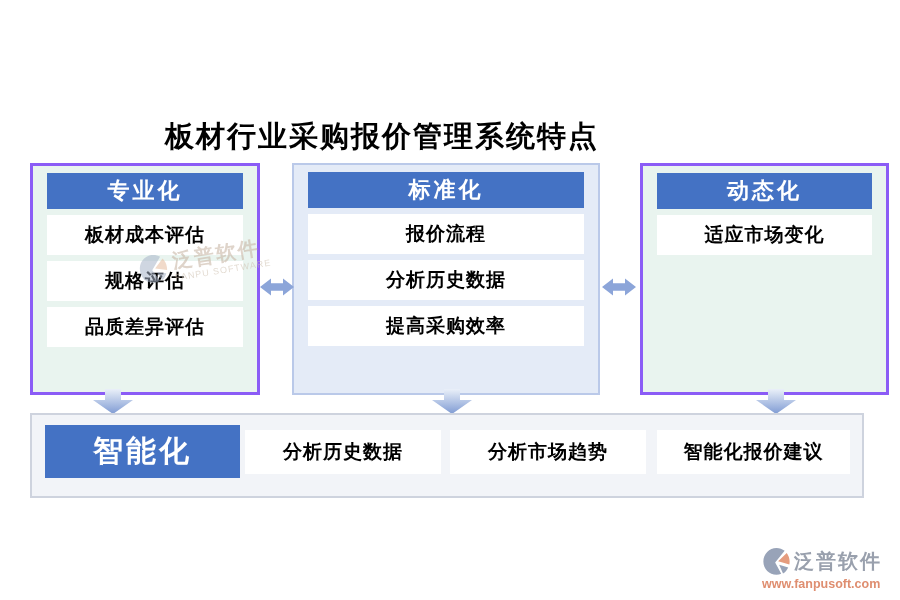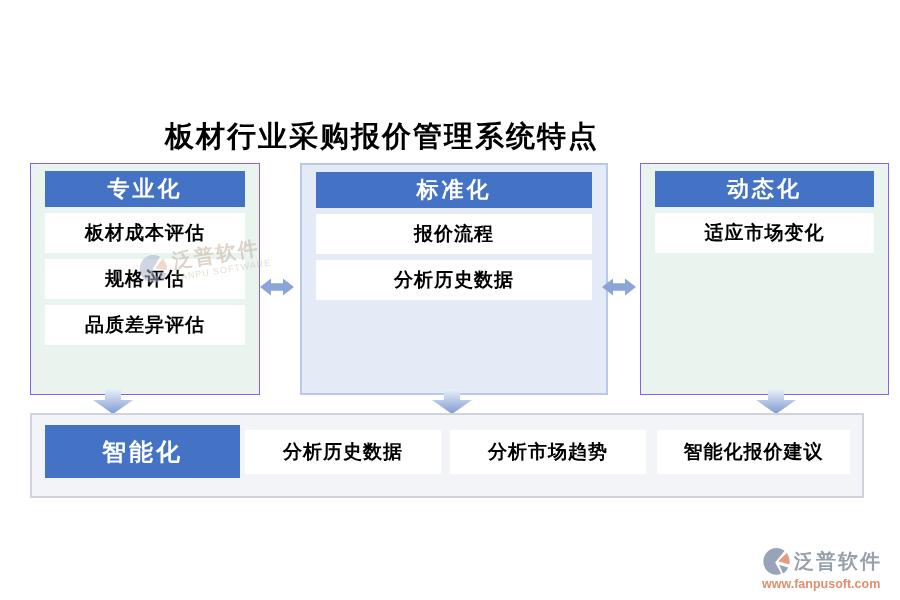--- a/index.html
+++ b/index.html
@@ -8,24 +8,24 @@
     font-family:"Liberation Serif","DejaVu Serif",serif;
   }
   .title{
     position:absolute;top:92px;left:0;width:764px;text-align:center;
     font-size:29px;font-weight:bold;color:#000;letter-spacing:2px;margin-top:25px;
   }
   .panel{
     position:absolute;top:163px;height:232px;box-sizing:border-box;
     display:flex;flex-direction:column;padding:7px 14px;
   }
-  .panel.mint{background:#e9f4ef;border:1px solid #8b5cf6;text-align:right;}
+  .panel.mint{background:#e9f4ef;border:3px solid #8b5cf6;text-align:right;}
   .panel.lavender{background:#e4ebf7;border:2px solid #bac9e9;}
   .p1{left:30px;width:230px;}
-  .p2{left:300px;width:308px;}
+  .p2{left:292px;width:308px;}
   .p3{left:640px;width:249px;}
   .panel-header{
     height:36px;flex:none;background:#4472c4;color:#ffffff;
     font-size:22px;font-weight:bold;letter-spacing:3px;
     display:flex;align-items:center;justify-content:center;
   }
   .panel-item{
     height:40px;flex:none;margin-top:6px;background:#ffffff;color:#000;
     font-size:19px;font-weight:bold;letter-spacing:1px;
     display:flex;align-items:center;justify-content:center;
@@ -34,21 +34,21 @@
   .h-arrow.a1{left:260px;}
   .h-arrow.a2{left:602px;}
   .down-arrow{position:absolute;top:389px;width:40px;height:25px;}
   .d1{left:93px;} .d2{left:432px;} .d3{left:756px;}
   .bottom-panel{
     position:absolute;left:30px;top:413px;width:834px;height:85px;
     box-sizing:border-box;background:#f2f4f8;border:2px solid #ced3de;
   }
   .bp-header{
     position:absolute;left:13px;top:10px;width:195px;height:53px;
-    background:#4472c4;color:#fff;font-size:24px;font-weight:bold;letter-spacing:3px;
+    background:#4472c4;color:#fff;font-size:30px;font-weight:bold;letter-spacing:3px;
     display:flex;align-items:center;justify-content:center;
   }
   .bp-item{
     position:absolute;top:15px;height:44px;background:#ffffff;color:#000;
     font-size:19px;font-weight:bold;letter-spacing:1px;
     display:flex;align-items:center;justify-content:center;
   }
   .bp-i1{left:213px;width:196px;}
   .bp-i2{left:418px;width:196px;}
   .bp-i3{left:625px;width:193px;}
@@ -83,20 +83,21 @@
   <div class="panel-header">专业化</div>
   <div class="panel-item">板材成本评估</div>
   <div class="panel-item">规格评估</div>
   <div class="panel-item">品质差异评估</div>
 </section>
 
 <section class="panel lavender p2">
   <div class="panel-header">标准化</div>
   <div class="panel-item">报价流程</div>
   <div class="panel-item">分析历史数据</div>
+  <div class="panel-item">提高采购效率</div>
 </section>
 
 <section class="panel mint p3">
   <div class="panel-header">动态化</div>
   <div class="panel-item">适应市场变化</div>
 </section>
 
 <svg class="h-arrow a1" viewBox="0 0 34 20">
   <path d="M0 10 L11 1.5 L11 6.2 L23 6.2 L23 1.5 L34 10 L23 18.5 L23 13.8 L11 13.8 L11 18.5 Z" fill="#8ca5d9"></path>
 </svg>

